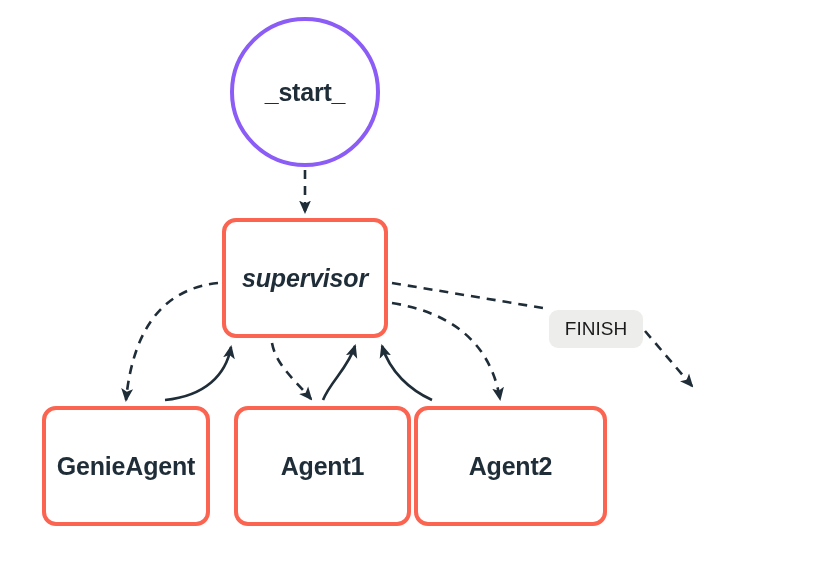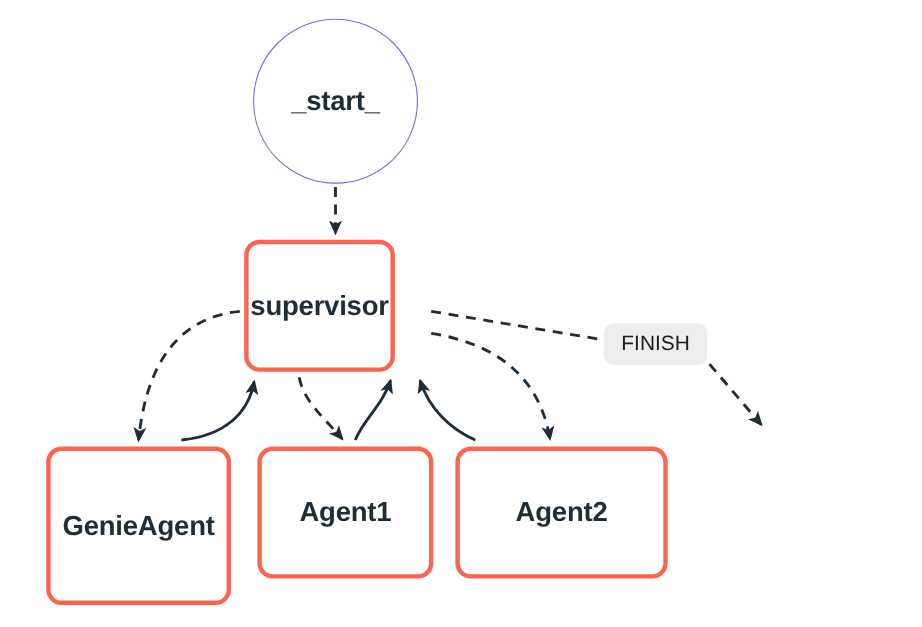--- a/index.html
+++ b/index.html
@@ -28,21 +28,21 @@
   }
   .node {
     position: absolute;
     box-sizing: border-box;
     display: flex;
     align-items: center;
     justify-content: center;
     background: #ffffff;
   }
   .node-terminal {
-    border: 1px solid #8b5cf6;
+    border: 4px solid #8b5cf6;
     border-radius: 50%;
   }
   .node-process {
     border: 4px solid #fa6450;
     border-radius: 14px;
   }
   .node-label {
     color: #1f2d38;
     font-weight: bold;
     letter-spacing: -0.2px;
@@ -95,34 +95,34 @@
 
     <path d="M 323 400 C 330 382, 348 368, 355 346" fill="none" stroke="#1f2d38" stroke-width="2.6" marker-end="url(#arrowhead)"></path>
 
     <path d="M 432 400 C 410 390, 390 372, 382 346" fill="none" stroke="#1f2d38" stroke-width="2.6" marker-end="url(#arrowhead)"></path>
   </svg>
 
   <div class="node node-terminal" style="left:230px; top:17px; width:150px; height:150px;">
     <span class="node-label label-terminal">_start_</span>
   </div>
 
-  <div class="node node-process" style="left:222px; top:218px; width:137px; height:120px;">
+  <div class="node node-process" style="left:222px; top:218px; width:166px; height:120px;font-style:italic;">
     <span class="node-label label-process">supervisor</span>
   </div>
 
-  <div class="node node-process" style="left:42px; top:406px; width:168px; height:144px;text-align:right;">
+  <div class="node node-process" style="left:42px; top:406px; width:168px; height:120px;text-align:right;">
     <span class="node-label label-process">GenieAgent</span>
   </div>
 
-  <div class="node node-process" style="left:234px; top:406px; width:160px; height:120px;">
+  <div class="node node-process" style="left:234px; top:406px; width:177px; height:120px;">
     <span class="node-label label-process">Agent1</span>
   </div>
 
   <div class="node node-process" style="left:414px; top:406px; width:193px; height:120px;">
     <span class="node-label label-process">Agent2</span>
   </div>
 
 
-  <div class="edge-label" style="left:549px; top:294px; width:94px; height:38px;">
+  <div class="edge-label" style="left:549px; top:310px; width:94px; height:38px;">
     <span>FINISH</span>
   </div>
 
 </div>
 
 </body></html>

